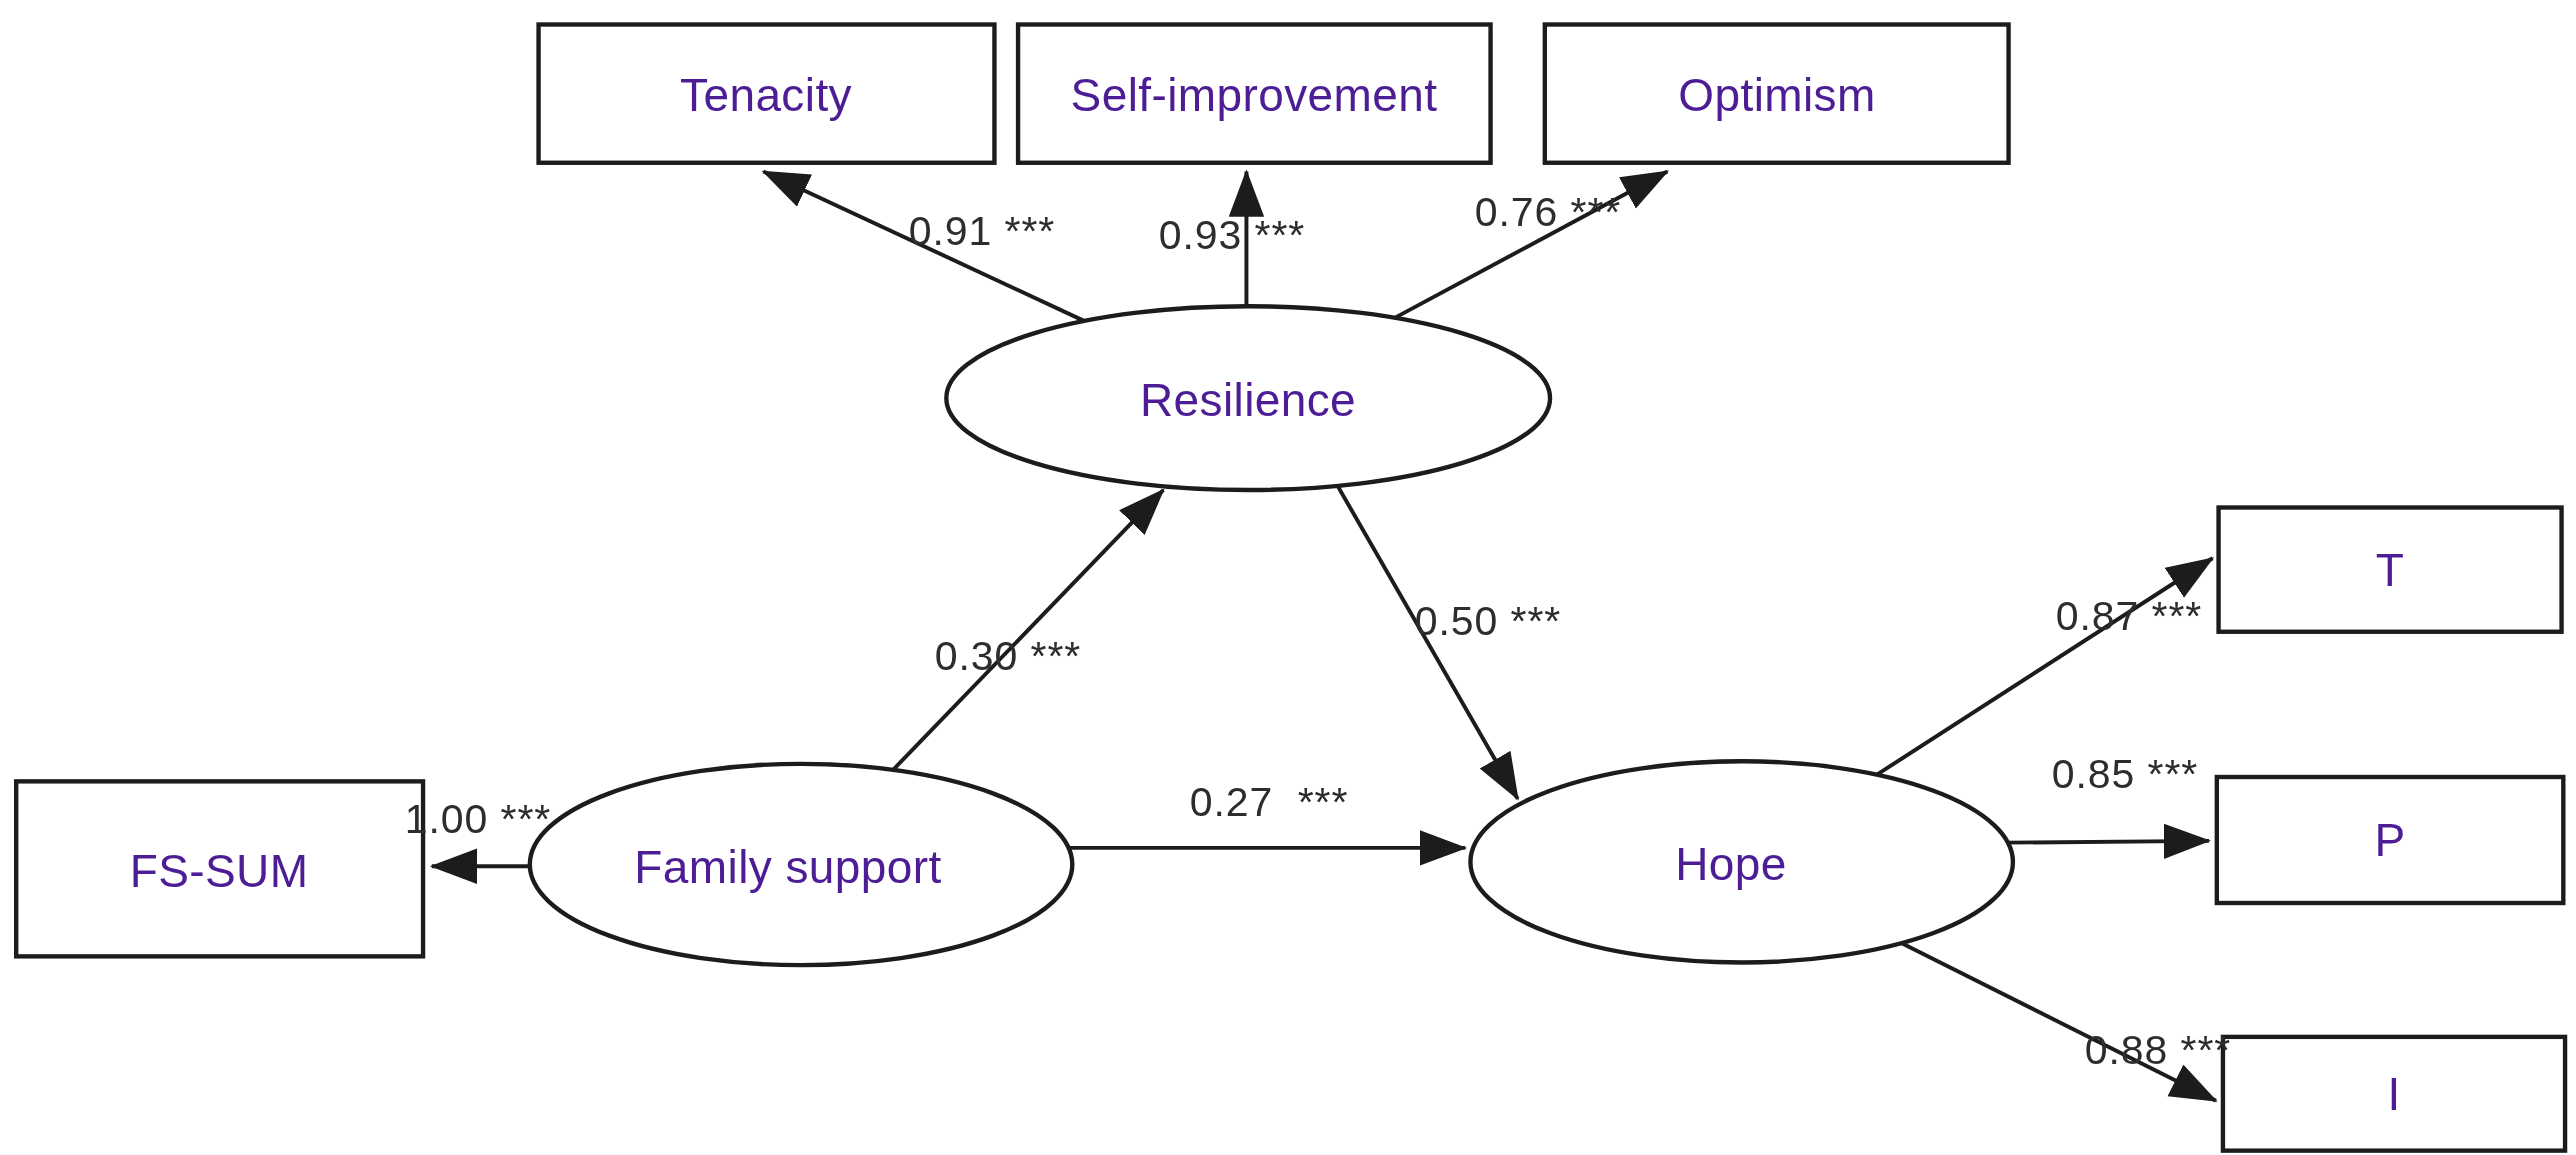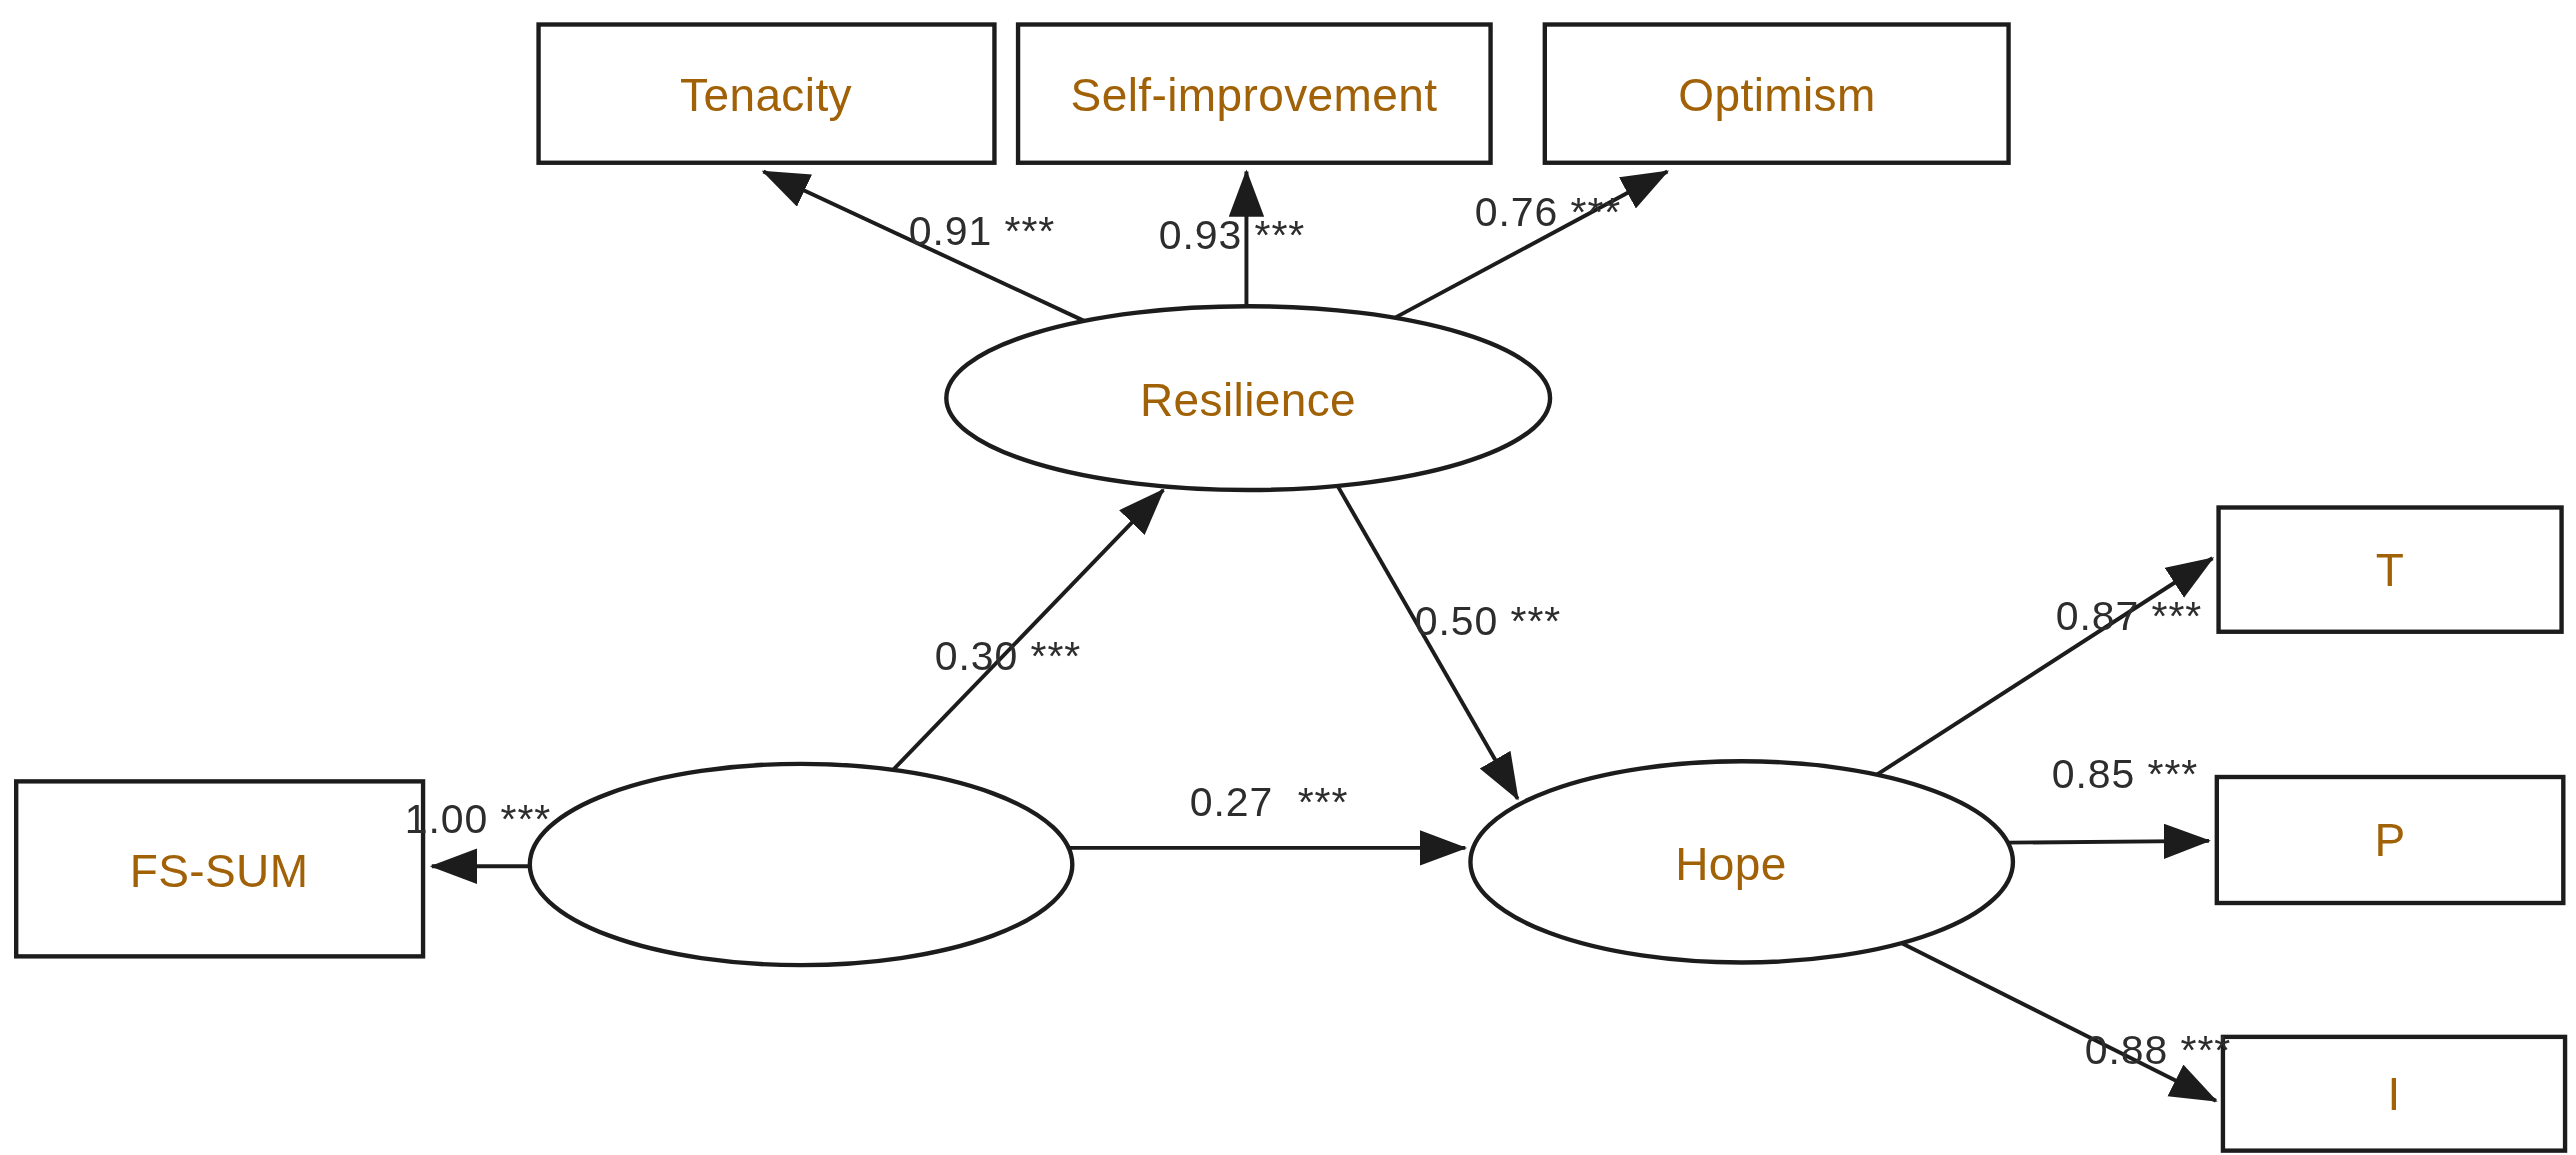--- a/index.html
+++ b/index.html
@@ -37,21 +37,21 @@
     position: absolute;
     left: 0;
     top: 0;
     width: 100%;
     height: 100%;
   }
   .nlabel, .elabel {
     position: absolute;
     transform: translate(-50%, -50%);
     white-space: pre;
-    color: #a16207;
+    color: #4c1d95;
     line-height: 1;
   }
   .nlabel {
     font-size: 46px;
     letter-spacing: 0.4px;
   }
   .elabel {
     font-size: 41px;
     color: #2d2d2d;
     letter-spacing: 0.9px;
@@ -93,20 +93,21 @@
     <ellipse class="shape" cx="1990" cy="985" rx="310" ry="115"></ellipse>
   </svg>
 
   <div class="labels">
 
     <span class="nlabel" style="left:766px;  top:95px;">Tenacity</span>
     <span class="nlabel" style="left:1254px; top:95px;text-align:center;">Self-improvement</span>
     <span class="nlabel" style="left:1777px; top:95px;">Optimism</span>
     <span class="nlabel" style="left:1248px; top:400px;">Resilience</span>
     <span class="nlabel" style="left:219px;  top:871px;">FS-SUM</span>
+    <span class="nlabel" style="left:788px;  top:867px;">Family support</span>
     <span class="nlabel" style="left:1731px; top:864px;">Hope</span>
     <span class="nlabel" style="left:2390px; top:570px;">T</span>
     <span class="nlabel" style="left:2390px; top:840px;">P</span>
     <span class="nlabel" style="left:2394px; top:1094px;">I</span>
 
     <span class="elabel" style="left:982px; top:207px;margin-top:24px;">0.91 ***</span>
     <span class="elabel" style="left:1232px; top:235px;">0.93 ***</span>
     <span class="elabel" style="left:1548px; top:212px;">0.76 ***</span>
     <span class="elabel" style="left:1008px; top:656px;">0.30 ***</span>
     <span class="elabel" style="left:1488px; top:621px;">0.50 ***</span>

